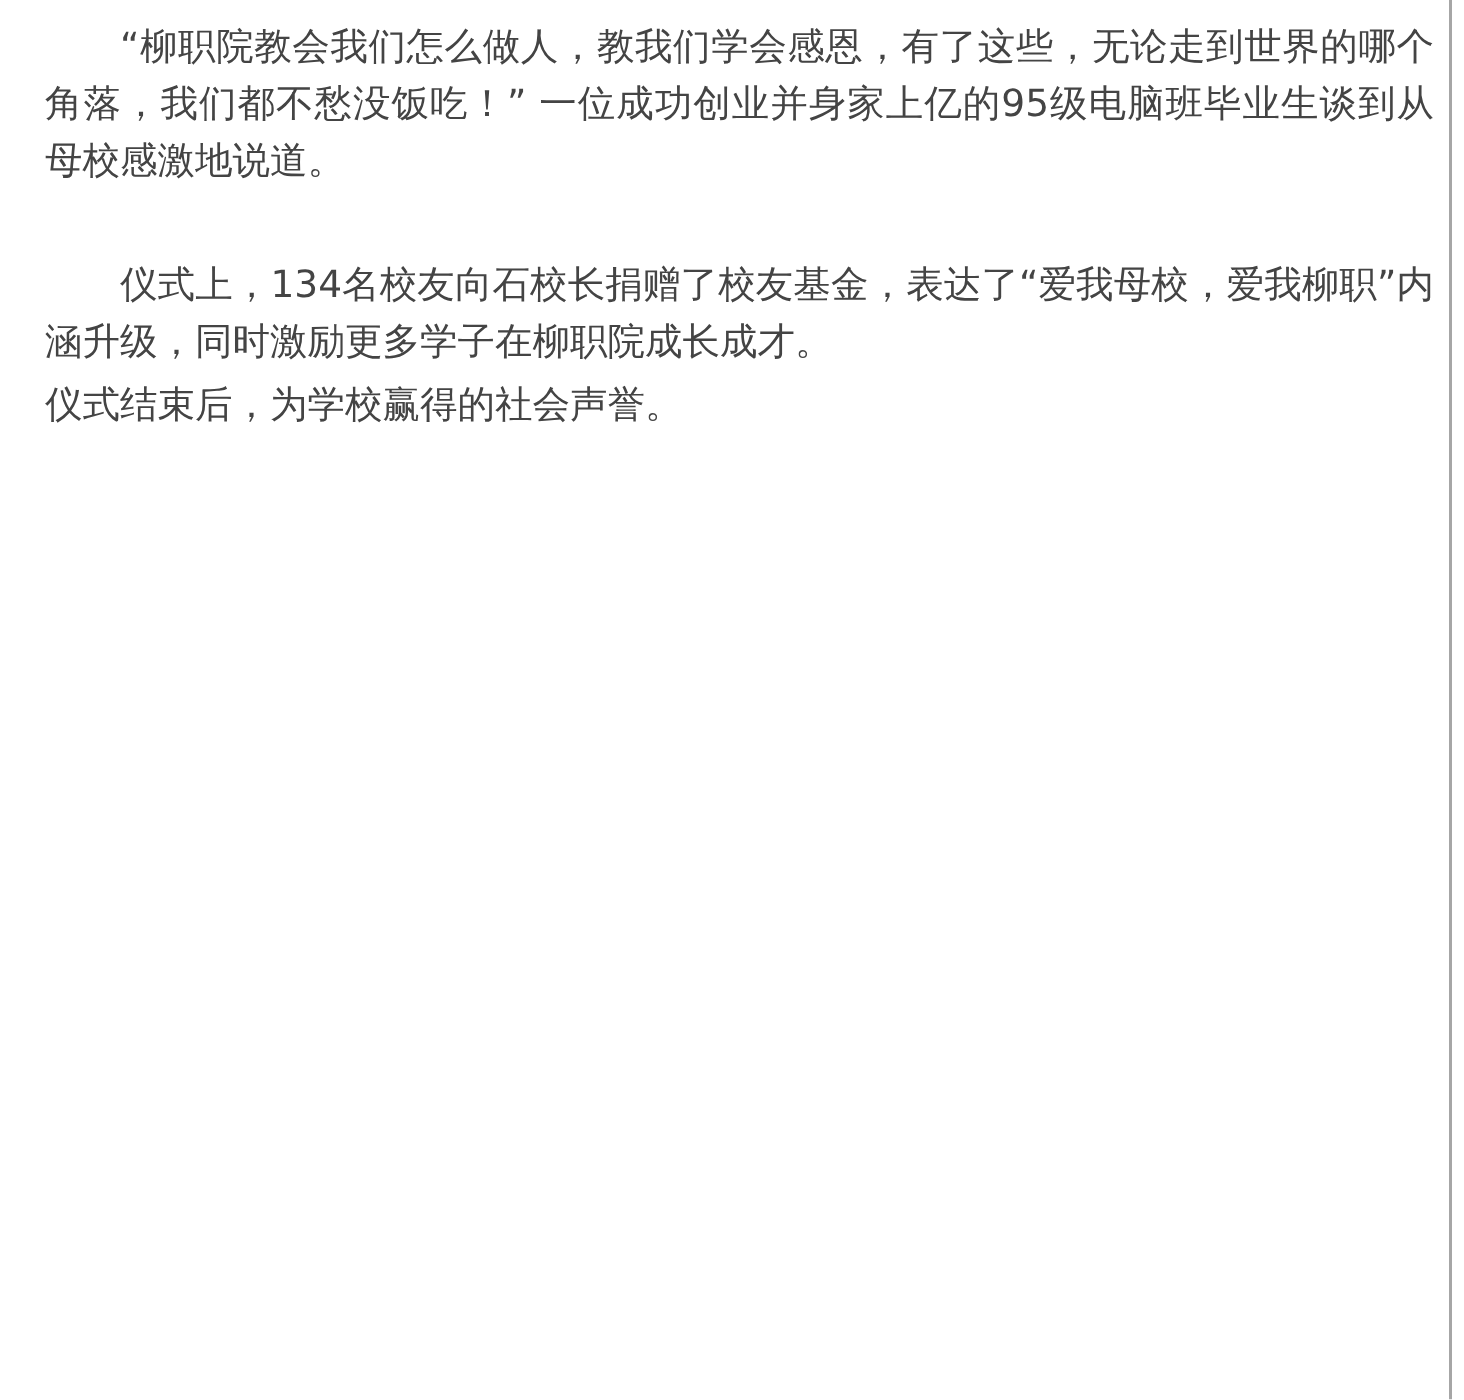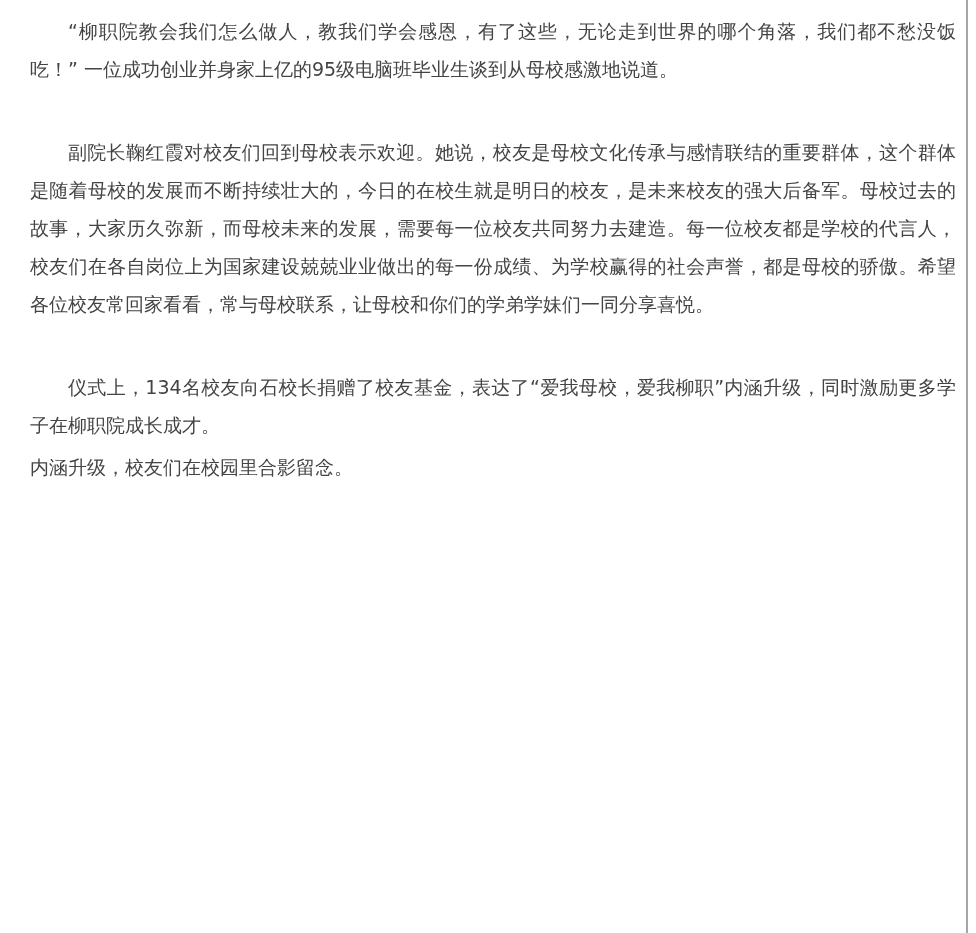--- a/index.html
+++ b/index.html
@@ -23,21 +23,21 @@
     width: 2px;
     height: 933px;
     background: #a6a6a6;
   }
   .content {
     position: absolute;
     top: 12px;
     left: 30px;
     width: 926px;
     color: #444444;
-    font-size: 19px;
+    font-size: 25px;
     line-height: 38px;
     text-align: justify;
     text-justify: inter-ideograph;
   }
   .para {
     text-indent: 2em;
     margin-top: 45px;
   }
   .para.first {
     margin-top: 0;
@@ -46,18 +46,17 @@
     text-indent: 0;
     margin-top: 4px;
   }
 </style>
 </head>
 <body>
 
 <div class="page">
   <div class="content">
     <p class="para first">“柳职院教会我们怎么做人，教我们学会感恩，有了这些，无论走到世界的哪个角落，我们都不愁没饭吃！” 一位成功创业并身家上亿的95级电脑班毕业生谈到从母校感激地说道。</p>
-    <p class="para">副院长鞠红霞对校友们回到母校表示欢迎。她说，校友是母校文化传承与感情联结的重要群体，这个群体是随着母校的发展而不断持续壮大的，今日的在校生就是明日的校友，是未来校友的强大后备军。母校过去的故事，大家历久弥新，而母校未来的发展，需要每一位校友共同努力去建造。每一位校友都是学校的代言人，校友们在各自岗位上为国家建设兢兢业业做出的每一份成绩、为学校赢得的社会声誉，都是母校的骄傲。希望各位校友常回家看看，常与母校联系，让母校和你们的学弟学妹们一同分享喜悦。</p>
     <p class="para">仪式上，134名校友向石校长捐赠了校友基金，表达了“爱我母校，爱我柳职”内涵升级，同时激励更多学子在柳职院成长成才。</p>
-    <p class="para no-indent">内涵升级，校友们在校园里合影留念。</p>
+    <p class="para no-indent">仪式结束后，为学校赢得的社会声誉。</p>
   </div>
   <div class="right-rule"></div>
 </div>
 
 </body></html>

